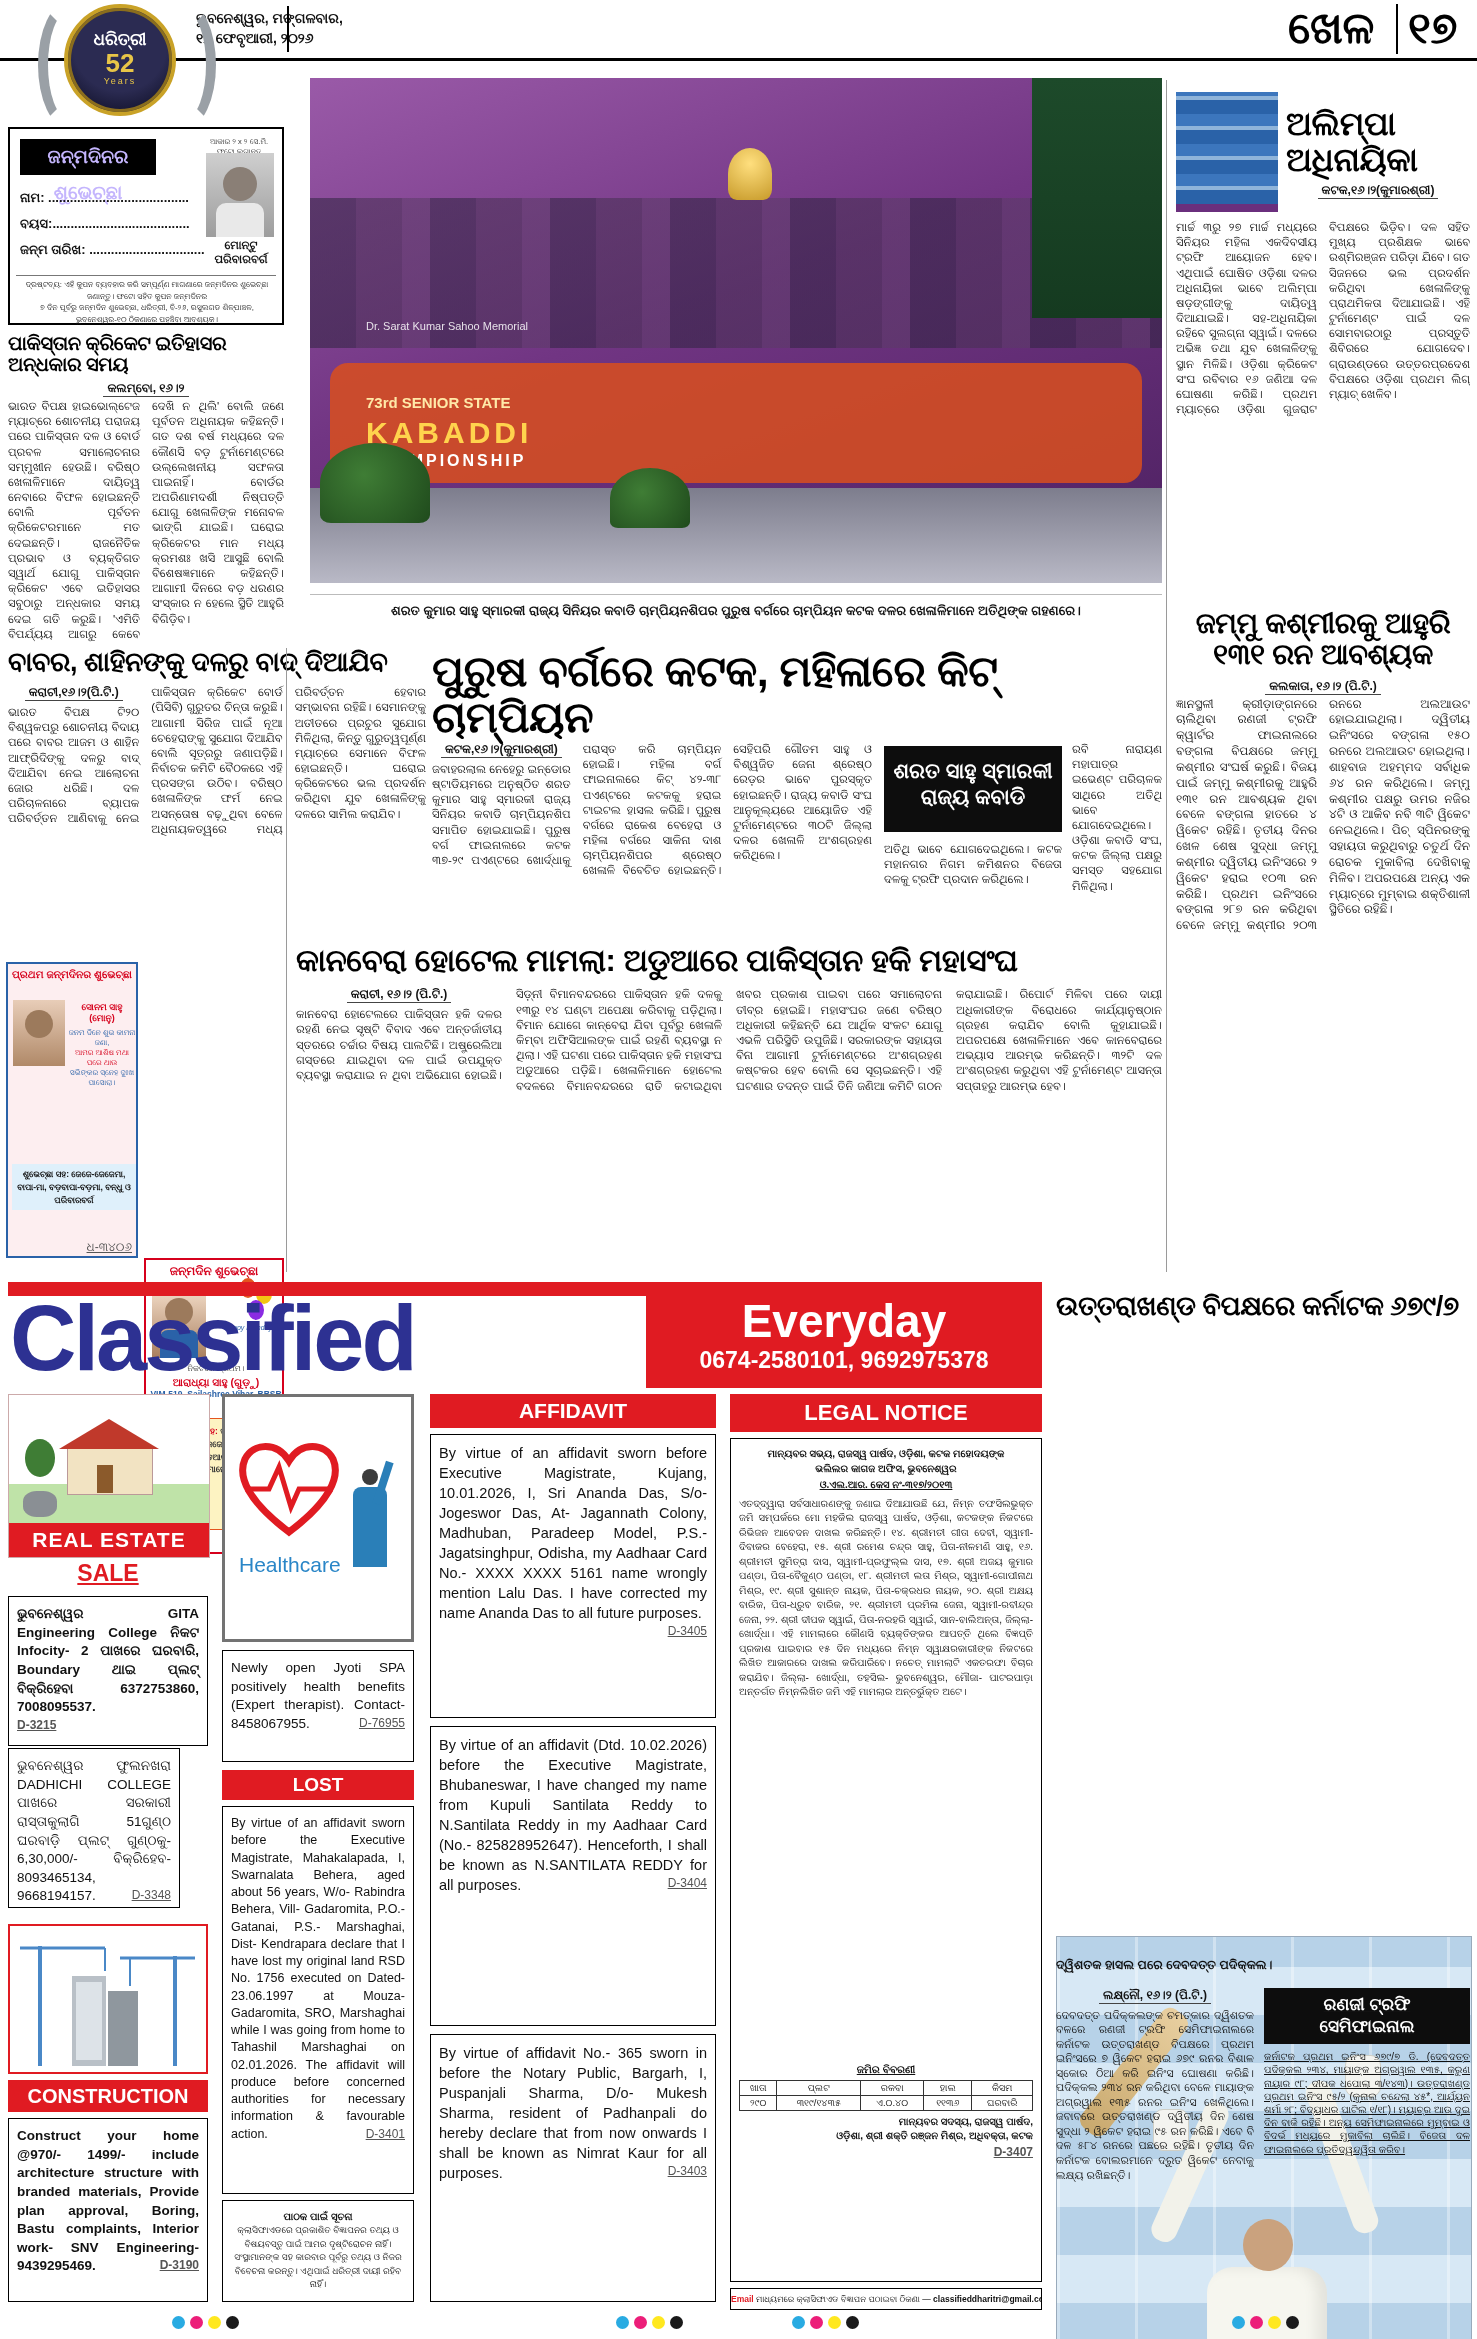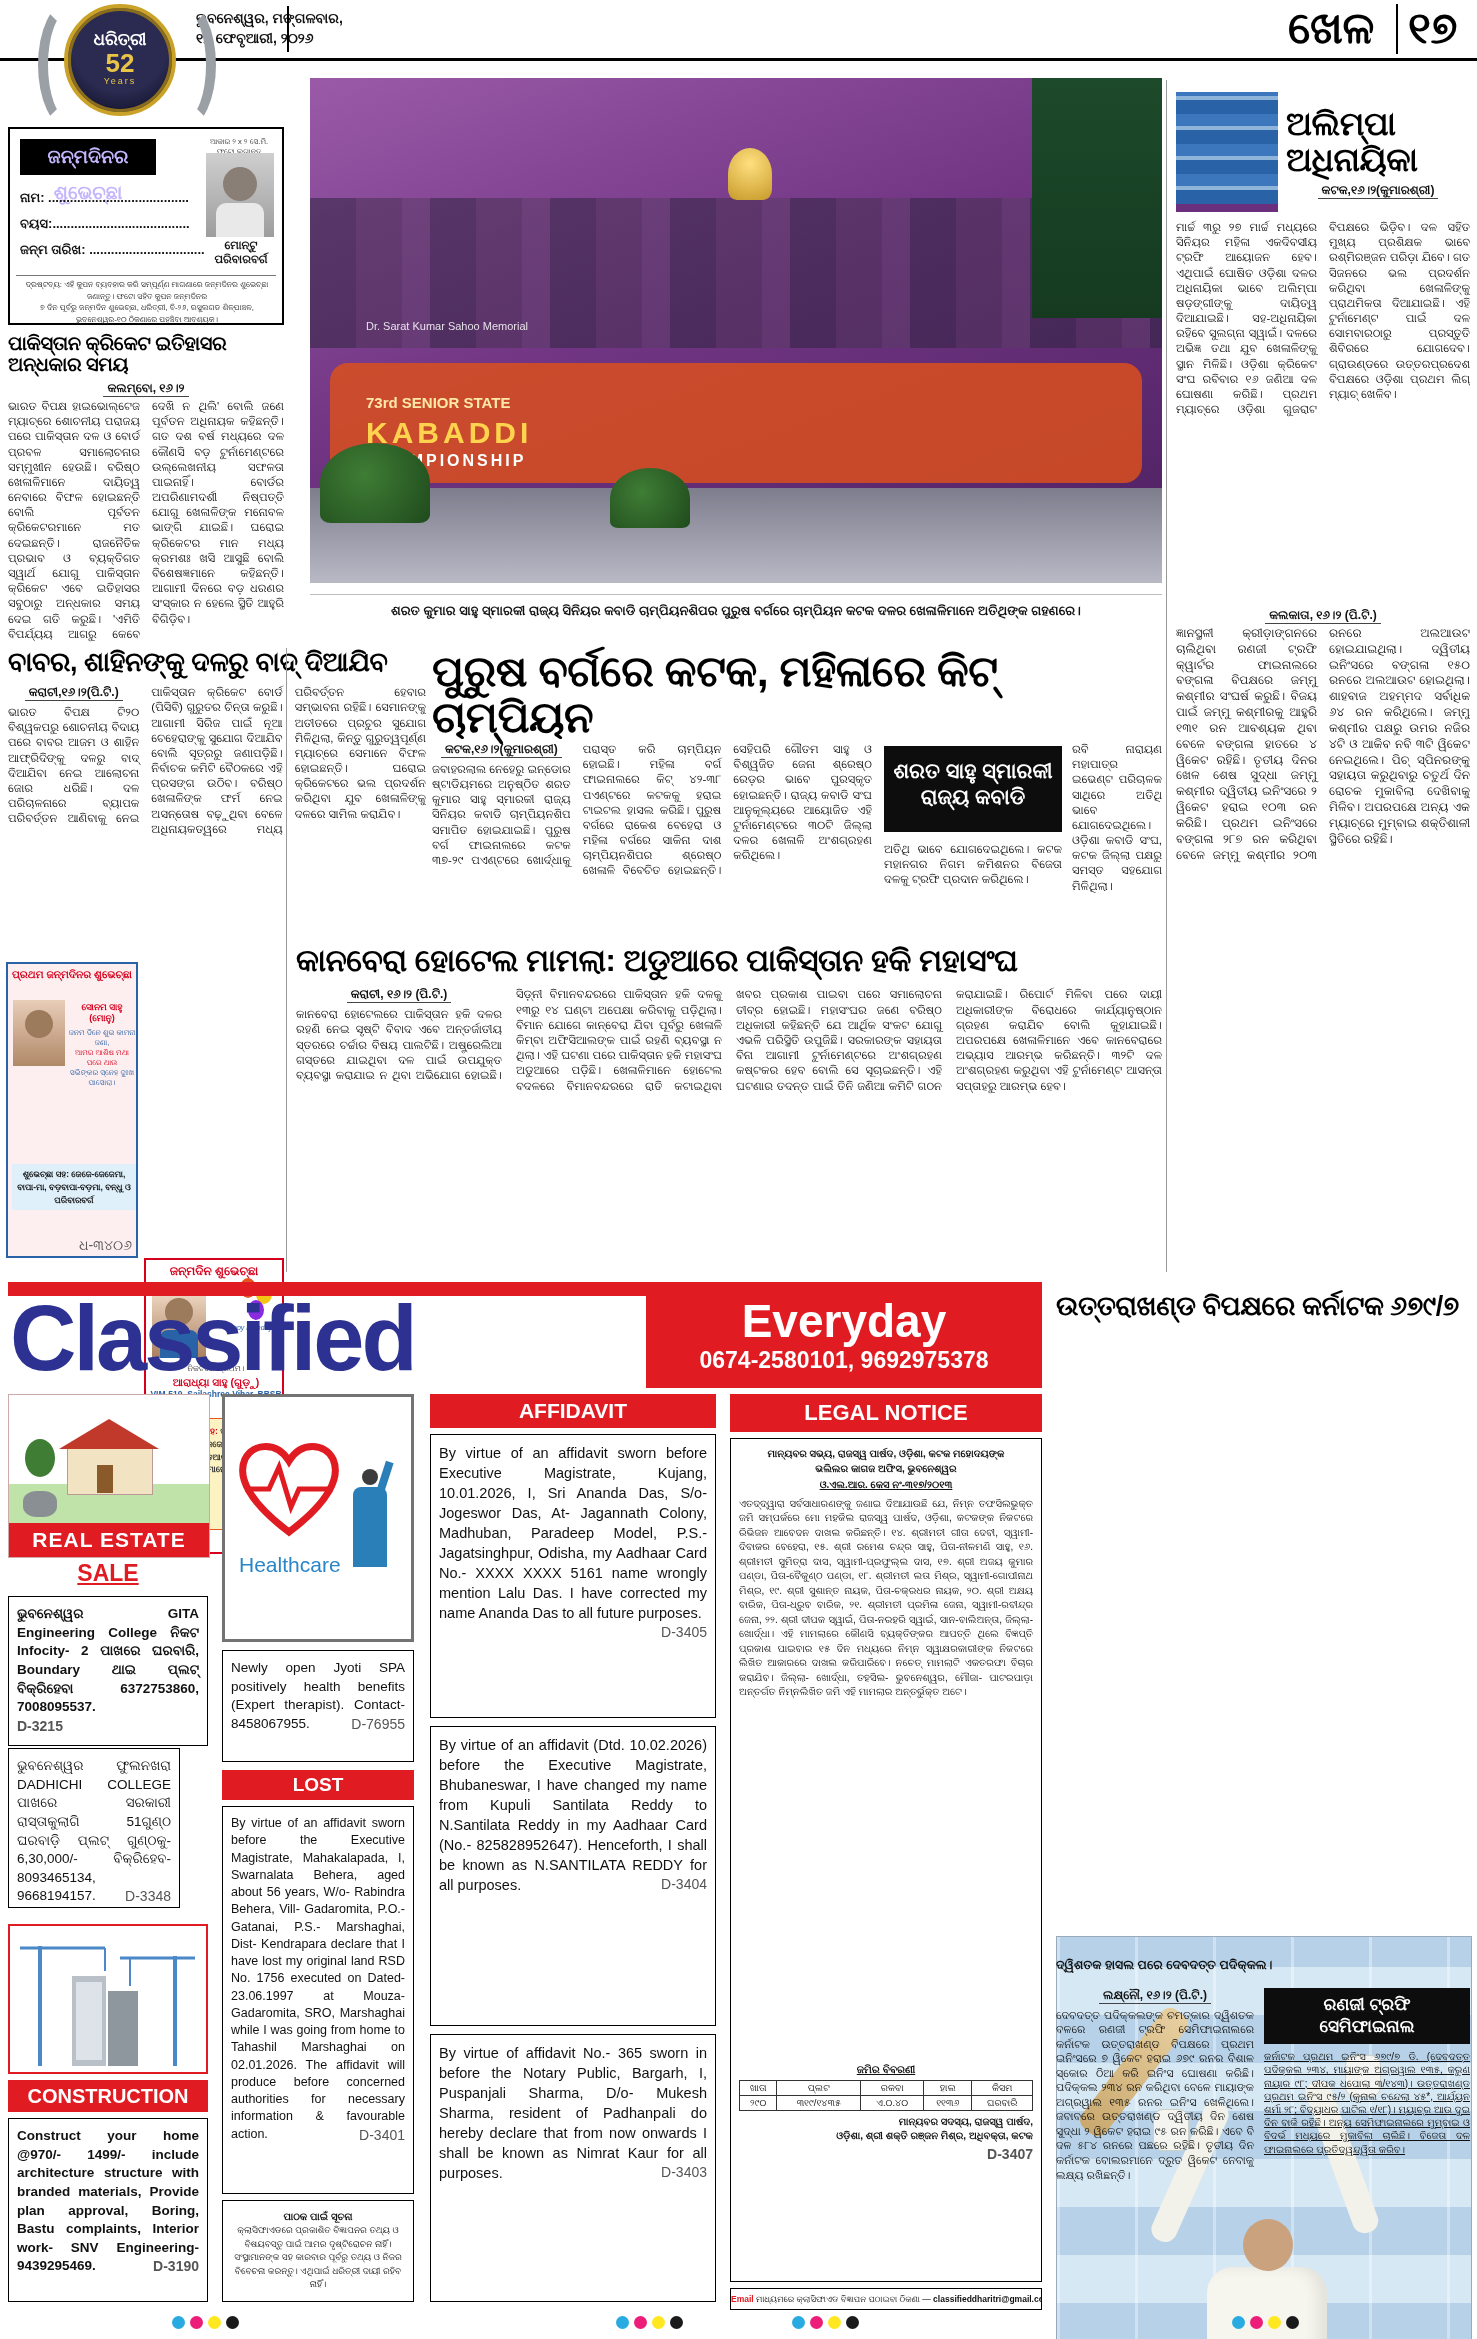--- a/index.html
+++ b/index.html
@@ -10,21 +10,21 @@
   .body-txt{font-size:11.5px;line-height:1.32;text-align:justify;}
   .cols2{column-count:2;column-gap:12px;}
   .cols3{column-count:3;column-gap:12px;}
   .cols4{column-count:4;column-gap:14px;}
   .dateline{font-weight:bold;font-size:12px;text-align:center;margin-bottom:4px;}
   .dateline span{border-bottom:1px solid #444;padding:0 4px 1px;}
   .rule-h{background:#000;}
   .rule-v{background:#9a9a9a;width:1px;}
   .box-ad{border:1.5px solid #000;background:#fff;padding:8px;box-sizing:border-box;}
   .red-bar{background:#e01b22;color:#fff;font-weight:bold;text-align:center;}
-  .ad-id{font-size:14px;color:#555;}
+  .ad-id{font-size:12px;color:#555;text-decoration:underline;}
   .news-eng{font-size:13.5px;line-height:1.38;text-align:justify;font-weight:500;}
   .caption{font-weight:bold;font-size:13px;text-align:center;}
   .photo-frame{background:#ddd;overflow:hidden;position:relative;}
   
   .badge{position:absolute;left:64px;top:4px;width:104px;height:104px;border-radius:50%;
          background:radial-gradient(circle at 50% 35%,#2b2b52 55%,#171733 80%);
          border:4px solid #c9a227;box-shadow:0 0 0 3px #8a6d1d inset;z-index:5;text-align:center;}
   .badge .b1{color:#fff;font-weight:bold;font-size:17px;margin-top:22px;}
   .badge .b2{color:#e8c547;font-weight:bold;font-size:26px;line-height:1;}
   .badge .b3{color:#e8c547;font-size:9px;letter-spacing:2px;}
@@ -161,20 +161,24 @@
       <div class="seats photo-frame" style="width:102px;height:112px;flex:none;border-bottom:8px solid #6a2f7d;"></div>
       <div>
         <div class="hl" style="font-size:33px;margin-top:14px;">ଅଲିମ୍ପା ଅଧିନାୟିକା</div>
         <div class="dateline" style="margin-top:6px;"><span>କଟକ,୧୬।୨(କୁମାରଶ୍ରୀ)</span></div>
       </div>
     </div>
     <div class="body-txt cols2" style="margin-top:8px;height:368px;overflow:hidden;">ମାର୍ଚ୍ଚ ୩ରୁ ୨୭ ମାର୍ଚ୍ଚ ମଧ୍ୟରେ ସିନିୟର ମହିଳା ଏକଦିବସୀୟ ଟ୍ରଫି ଆୟୋଜନ ହେବ। ଏଥିପାଇଁ ଘୋଷିତ ଓଡ଼ିଶା ଦଳର ଅଧିନାୟିକା ଭାବେ ଅଲିମ୍ପା ଷଡ଼ଙ୍ଗୀଙ୍କୁ ଦାୟିତ୍ୱ ଦିଆଯାଇଛି। ସହ-ଅଧିନାୟିକା ରହିବେ ସୁଲଗ୍ନା ସ୍ୱାଇଁ। ଦଳରେ ଅଭିଜ୍ଞ ତଥା ଯୁବ ଖେଳାଳିଙ୍କୁ ସ୍ଥାନ ମିଳିଛି। ଓଡ଼ିଶା କ୍ରିକେଟ ସଂଘ ରବିବାର ୧୬ ଜଣିଆ ଦଳ ଘୋଷଣା କରିଛି। ପ୍ରଥମ ମ୍ୟାଚ୍‌ରେ ଓଡ଼ିଶା ଗୁଜରାଟ ବିପକ୍ଷରେ ଭିଡ଼ିବ। ଦଳ ସହିତ ମୁଖ୍ୟ ପ୍ରଶିକ୍ଷକ ଭାବେ ରଶ୍ମିରଞ୍ଜନ ପରିଡ଼ା ଯିବେ। ଗତ ସିଜନରେ ଭଲ ପ୍ରଦର୍ଶନ କରିଥିବା ଖେଳାଳିଙ୍କୁ ପ୍ରାଥମିକତା ଦିଆଯାଇଛି। ଏହି ଟୁର୍ନାମେଣ୍ଟ ପାଇଁ ଦଳ ସୋମବାରଠାରୁ ପ୍ରସ୍ତୁତି ଶିବିରରେ ଯୋଗଦେବ। ଗ୍ରାଉଣ୍ଡରେ ଉତ୍ତରପ୍ରଦେଶ ବିପକ୍ଷରେ ଓଡ଼ିଶା ପ୍ରଥମ ଲିଗ୍ ମ୍ୟାଚ୍ ଖେଳିବ।</div>
   </div>
 
   <div class="abs" style="left:1176px;top:600px;width:294px;">
+    <div class="hl" style="font-size:29px;text-align:center;margin-top:8px;">
+      <div>ଜମ୍ମୁ କଶ୍ମୀରକୁ ଆହୁରି</div>
+      <div>୧୩୧ ରନ ଆବଶ୍ୟକ</div>
+    </div>
     <div class="dateline" style="margin-top:8px;"><span>କଲକାତା, ୧୬।୨ (ପି.ଟି.)</span></div>
     <div class="body-txt cols2" style="font-size:12px;height:540px;overflow:hidden;">ଜ୍ଞାନସ୍ଥଳୀ କ୍ରୀଡ଼ାଙ୍ଗନରେ ଚାଲିଥିବା ରଣଜୀ ଟ୍ରଫି କ୍ୱାର୍ଟର ଫାଇନାଲରେ ବଙ୍ଗଳା ବିପକ୍ଷରେ ଜମ୍ମୁ କଶ୍ମୀର ସଂଘର୍ଷ କରୁଛି। ବିଜୟ ପାଇଁ ଜମ୍ମୁ କଶ୍ମୀରକୁ ଆହୁରି ୧୩୧ ରନ ଆବଶ୍ୟକ ଥିବା ବେଳେ ବଙ୍ଗଳା ହାତରେ ୪ ୱିକେଟ ରହିଛି। ତୃତୀୟ ଦିନର ଖେଳ ଶେଷ ସୁଦ୍ଧା ଜମ୍ମୁ କଶ୍ମୀର ଦ୍ୱିତୀୟ ଇନିଂସରେ ୨ ୱିକେଟ ହରାଇ ୧୦୩ ରନ କରିଛି। ପ୍ରଥମ ଇନିଂସରେ ବଙ୍ଗଳା ୨୮୭ ରନ କରିଥିବା ବେଳେ ଜମ୍ମୁ କଶ୍ମୀର ୨୦୩ ରନରେ ଅଲଆଉଟ ହୋଇଯାଇଥିଲା। ଦ୍ୱିତୀୟ ଇନିଂସରେ ବଙ୍ଗଳା ୧୫୦ ରନରେ ଅଲଆଉଟ ହୋଇଥିଲା। ଶାହବାଜ ଅହମ୍ମଦ ସର୍ବାଧିକ ୬୪ ରନ କରିଥିଲେ। ଜମ୍ମୁ କଶ୍ମୀର ପକ୍ଷରୁ ଉମର ନଜିର ୪ଟି ଓ ଆକିବ ନବି ୩ଟି ୱିକେଟ ନେଇଥିଲେ। ପିଚ୍ ସ୍ପିନରଙ୍କୁ ସହାୟତା କରୁଥିବାରୁ ଚତୁର୍ଥ ଦିନ ରୋଚକ ମୁକାବିଲା ଦେଖିବାକୁ ମିଳିବ। ଅପରପକ୍ଷେ ଅନ୍ୟ ଏକ ମ୍ୟାଚ୍‌ରେ ମୁମ୍ବାଇ ଶକ୍ତିଶାଳୀ ସ୍ଥିତିରେ ରହିଛି।</div>
   </div>
 
   <div class="abs rule-v" style="left:286px;top:648px;height:624px;"></div>
   <div class="abs" style="left:296px;top:944px;width:866px;">
     <div class="hl" style="font-size:31px;">କାନବେରା ହୋଟେଲ ମାମଲା: ଅଡୁଆରେ ପାକିସ୍ତାନ ହକି ମହାସଂଘ</div>
     <div class="body-txt cols4" style="margin-top:10px;height:252px;overflow:hidden;">
       <div class="dateline"><span>କରାଚୀ, ୧୬।୨ (ପି.ଟି.)</span></div>
       <span>କାନବେରା ହୋଟେଲରେ ପାକିସ୍ତାନ ହକି ଦଳର ରହଣି ନେଇ ସୃଷ୍ଟି ବିବାଦ ଏବେ ଅନ୍ତର୍ଜାତୀୟ ସ୍ତରରେ ଚର୍ଚ୍ଚାର ବିଷୟ ପାଲଟିଛି। ଅଷ୍ଟ୍ରେଲିଆ ଗସ୍ତରେ ଯାଇଥିବା ଦଳ ପାଇଁ ଉପଯୁକ୍ତ ବ୍ୟବସ୍ଥା କରାଯାଇ ନ ଥିବା ଅଭିଯୋଗ ହୋଇଛି। ସିଡ଼୍ନୀ ବିମାନବନ୍ଦରରେ ପାକିସ୍ତାନ ହକି ଦଳକୁ ୧୩ରୁ ୧୪ ଘଣ୍ଟା ଅପେକ୍ଷା କରିବାକୁ ପଡ଼ିଥିଲା। ବିମାନ ଯୋଗେ କାନ୍‌ବେରା ଯିବା ପୂର୍ବରୁ ଖେଳାଳି କିମ୍ବା ଅଫିସିଆଲଙ୍କ ପାଇଁ ରହଣି ବ୍ୟବସ୍ଥା ନ ଥିଲା। ଏହି ଘଟଣା ପରେ ପାକିସ୍ତାନ ହକି ମହାସଂଘ ଅଡୁଆରେ ପଡ଼ିଛି। ଖେଳାଳିମାନେ ହୋଟେଲ ବଦଳରେ ବିମାନବନ୍ଦରରେ ରାତି କଟାଇଥିବା ଖବର ପ୍ରକାଶ ପାଇବା ପରେ ସମାଲୋଚନା ତୀବ୍ର ହୋଇଛି। ମହାସଂଘର ଜଣେ ବରିଷ୍ଠ ଅଧିକାରୀ କହିଛନ୍ତି ଯେ ଆର୍ଥିକ ସଂକଟ ଯୋଗୁ ଏଭଳି ପରିସ୍ଥିତି ଉପୁଜିଛି। ସରକାରଙ୍କ ସହାୟତା ବିନା ଆଗାମୀ ଟୁର୍ନାମେଣ୍ଟରେ ଅଂଶଗ୍ରହଣ କଷ୍ଟକର ହେବ ବୋଲି ସେ ସୂଚାଇଛନ୍ତି। ଏହି ଘଟଣାର ତଦନ୍ତ ପାଇଁ ତିନି ଜଣିଆ କମିଟି ଗଠନ କରାଯାଇଛି। ରିପୋର୍ଟ ମିଳିବା ପରେ ଦାୟୀ ଅଧିକାରୀଙ୍କ ବିରୋଧରେ କାର୍ଯ୍ୟାନୁଷ୍ଠାନ ଗ୍ରହଣ କରାଯିବ ବୋଲି କୁହାଯାଇଛି। ଅପରପକ୍ଷେ ଖେଳାଳିମାନେ ଏବେ କାନବେରାରେ ଅଭ୍ୟାସ ଆରମ୍ଭ କରିଛନ୍ତି। ୩୨ଟି ଦଳ ଅଂଶଗ୍ରହଣ କରୁଥିବା ଏହି ଟୁର୍ନାମେଣ୍ଟ ଆସନ୍ତା ସପ୍ତାହରୁ ଆରମ୍ଭ ହେବ।</span>

